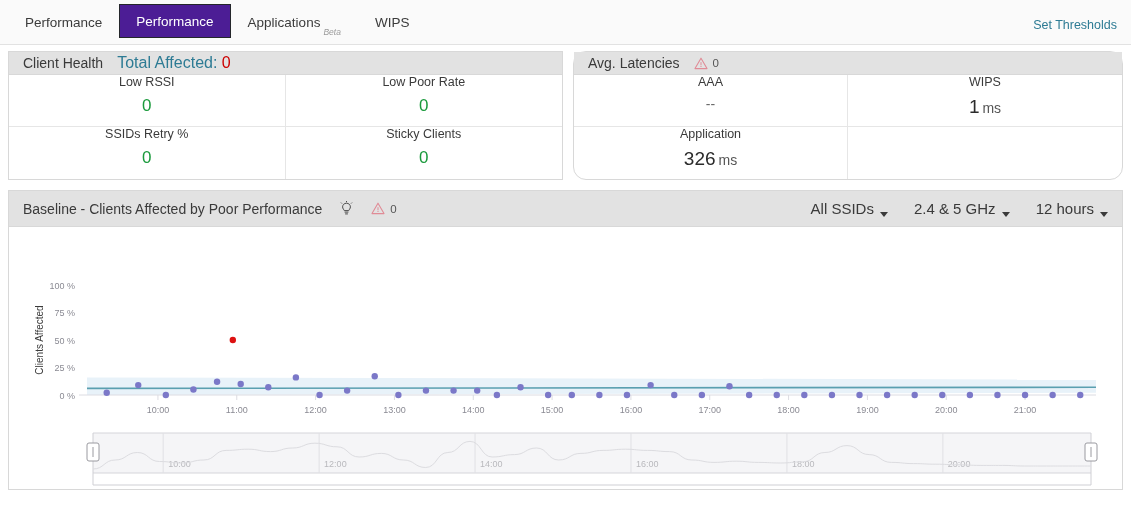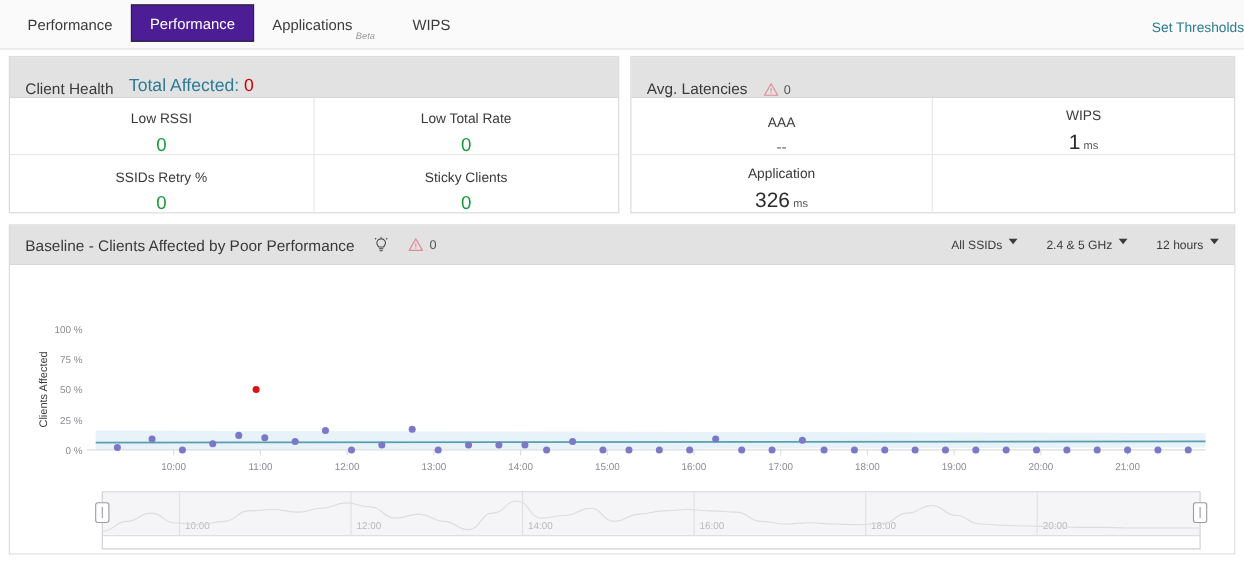--- a/index.html
+++ b/index.html
@@ -61,44 +61,44 @@
   .tab .beta {
     font-size: 8.5px;
     font-style: italic;
     color: #9a9a9a;
     margin-left: 3px;
     align-self: flex-start;
     margin-top: 20px;
   }
   .set-thresholds {
     position: absolute;
-    right: 0;
+    right: 14px;
     bottom: 12px;
     font-size: 12.5px;
     color: #2d7b94;
     cursor: pointer;
   }
 
   
   .panels-row {
     display: flex;
     gap: 10px;
     padding: 6px 8px 0 8px;
     box-sizing: border-box;
   }
   .panel {
     border: 1px solid #d8d8d8;
     background: #ffffff;
     box-sizing: border-box;
   }
   .panel-head {
     background: #e2e2e2;
-    height: 37px;
-    display: flex;
-    align-items: flex-end;
+    height: 23px;
+    display: flex;
+    align-items: center;
     padding: 0 14px;
     box-sizing: border-box;
     border-bottom: 1px solid #d8d8d8;
   }
   .panel-title {
     font-size: 14px;
     color: #3a3a3a;
   }
   .total-affected {
     font-size: 16px;
@@ -121,21 +121,21 @@
 
   .metric-grid {
     display: grid;
     grid-template-columns: 1fr 1fr;
   }
   .metric {
     height: 52px;
     display: flex;
     flex-direction: column;
     align-items: center;
-    justify-content: flex-end;
+    justify-content: flex-start;
     box-sizing: border-box;
     border-bottom: 1px solid #e6e6e6;
     border-right: 1px solid #e6e6e6;
   }
   .metric:nth-child(2n) { border-right: none; }
   .metric:nth-child(n+3) { border-bottom: none; }
   .metric-label {
     font-size: 12.5px;
     color: #3a3a3a;
     margin-bottom: 8px;
@@ -147,21 +147,21 @@
   }
   .metric-value.neutral {
     color: #2b2b2b;
     font-size: 19px;
   }
   .metric-value.dim {
     color: #6b6b6b;
     font-size: 14px;
   }
   .unit {
-    font-size: 10px;
+    font-size: 14px;
     color: #555555;
     margin-left: 3px;
   }
 
   
   .baseline-panel {
     margin: 10px 8px 0 8px;
     border: 1px solid #d8d8d8;
     background: #ffffff;
     box-sizing: border-box;
@@ -186,23 +186,23 @@
     gap: 18px;
   }
   .dropdowns {
     margin-left: auto;
     display: flex;
     align-items: center;
     gap: 26px;
   }
   .dropdown {
     display: flex;
-    align-items: flex-start;
+    align-items: flex-end;
     gap: 6px;
-    font-size: 11px;
+    font-size: 15px;
     color: #3a3a3a;
     cursor: pointer;
     white-space: nowrap;
   }
   .caret {
     width: 0; height: 0;
     border-left: 4px solid transparent;
     border-right: 4px solid transparent;
     border-top: 5px solid #3a3a3a;
   }
@@ -264,35 +264,35 @@
       <div class="panel-head">
         <span class="panel-title">Client Health</span>
         <span class="total-affected"><span>Total Affected</span><span>:</span> <span class="count">0</span></span>
       </div>
       <div class="metric-grid">
         <div class="metric">
           <div class="metric-label">Low RSSI</div>
           <div class="metric-value">0</div>
         </div>
         <div class="metric">
-          <div class="metric-label">Low Total Rate</div>
+          <div class="metric-label">Low Poor Rate</div>
           <div class="metric-value">0</div>
         </div>
         <div class="metric">
           <div class="metric-label">SSIDs Retry %</div>
           <div class="metric-value">0</div>
         </div>
         <div class="metric">
           <div class="metric-label">Sticky Clients</div>
           <div class="metric-value">0</div>
         </div>
       </div>
     </div>
 
-    <div class="panel" style="width:550px;">
+    <div class="panel" style="width:550px;border-radius:13px;">
       <div class="panel-head">
         <span class="panel-title">Avg. Latencies</span>
         <span class="warn-group">
           <svg width="14" height="13" viewBox="0 0 14 13">
             <path d="M7 1.2 L13 11.6 L1 11.6 Z" fill="none" stroke="#e08b96" stroke-width="1.1" stroke-linejoin="round"></path>
             <rect x="6.5" y="5.2" width="1" height="3.1" fill="#e08b96"></rect>
             <rect x="6.5" y="9" width="1" height="1" fill="#e08b96"></rect>
           </svg>
           <span class="warn-count">0</span>
         </span>

